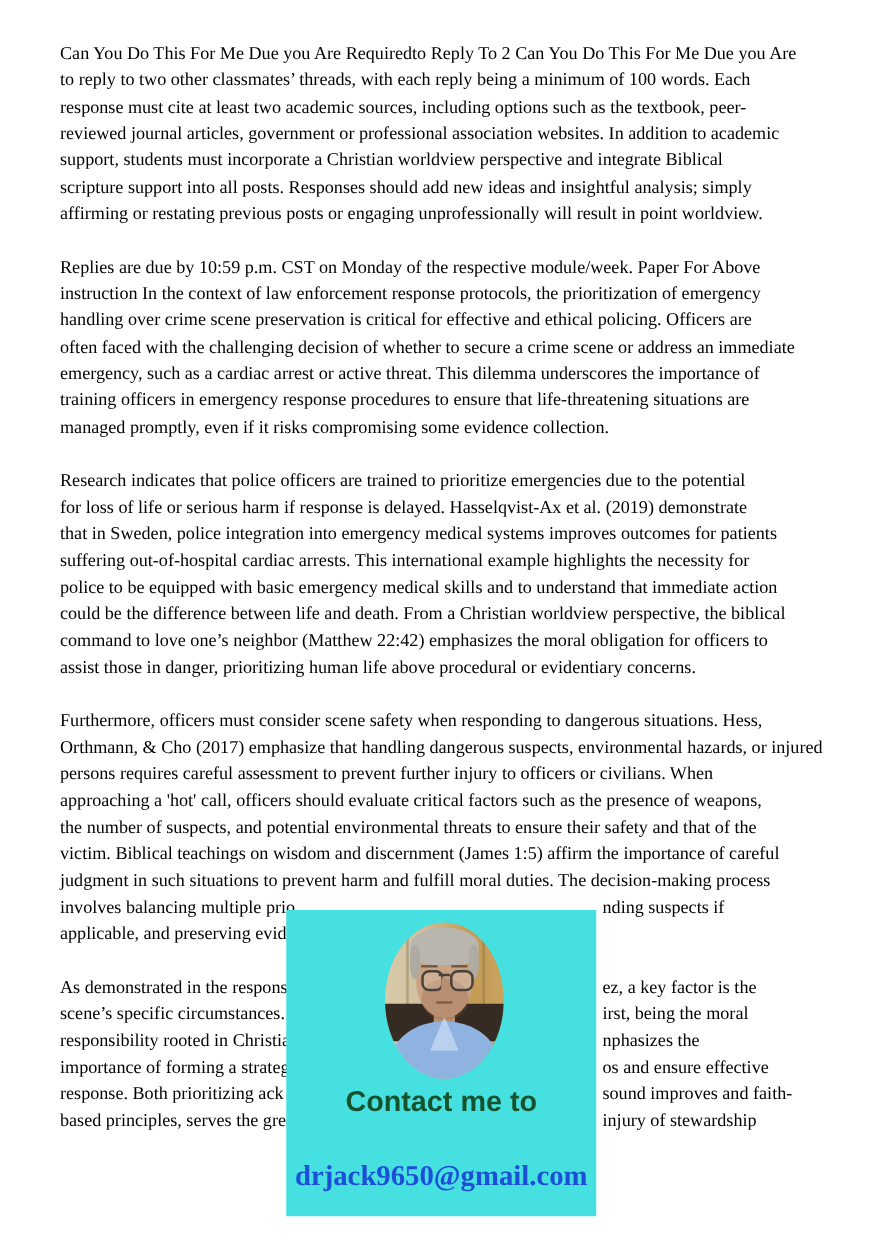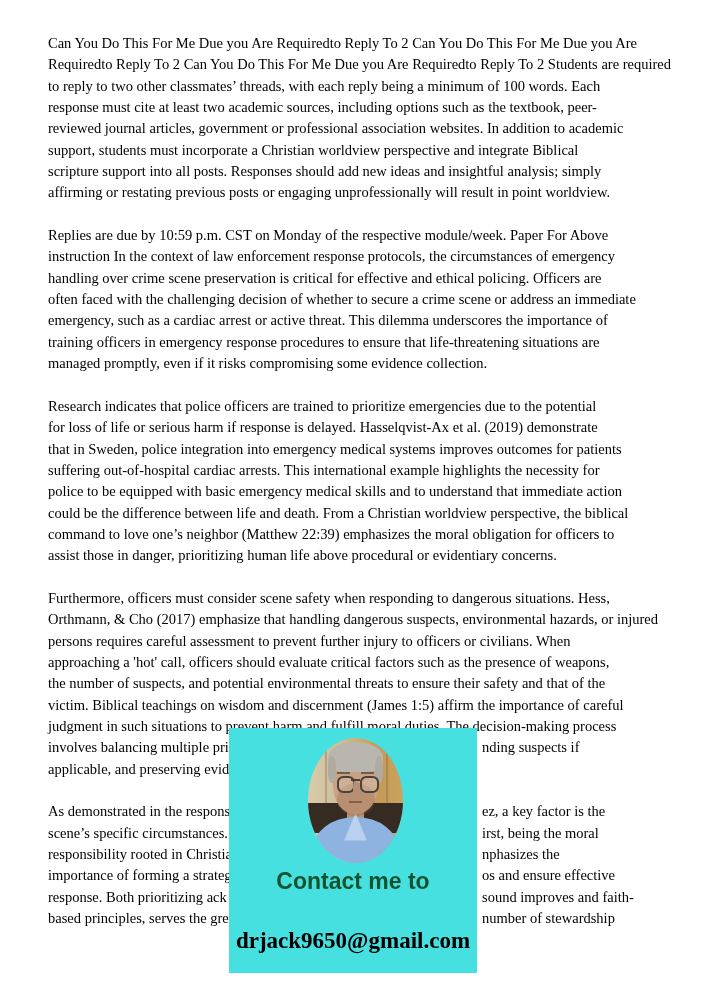--- a/index.html
+++ b/index.html
@@ -51,74 +51,73 @@
   .p-nose{top:34%;left:47.5%;width:5%;height:12%;background:#b98f72;border-radius:40%;}
   .p-mouth{top:50%;left:43%;width:14%;height:2px;background:#8a5d48;}
   .card-headline{
     position:absolute;top:139px;left:0;right:0;text-align:center;
     font-family:"Liberation Sans","DejaVu Sans",sans-serif;font-weight:700;
     font-size:23px;line-height:29px;color:#14532d;letter-spacing:0px;
   }
   .card-email{
     position:absolute;top:200px;left:0;right:0;text-align:center;
     font-family:"Liberation Serif","DejaVu Serif",serif;font-weight:700;
-    font-size:23px;color:#000000;
+    font-size:23px;color:#1d4ed8;
   }
 </style>
 </head>
 <body>
 
 <div class="doc-body">
     <div class="paragraph">
       <div class="line">Can You Do This For Me Due you Are Requiredto Reply To 2 Can You Do This For Me Due you Are</div>
-      <div class="line">Requiredto Reply To 2 Can You Do This For Me Due you Are Requiredto Reply To 2 Students are required</div>
       <div class="line">to reply to two other classmates’ threads, with each reply being a minimum of 100 words. Each</div>
       <div class="line">response must cite at least two academic sources, including options such as the textbook, peer-</div>
       <div class="line">reviewed journal articles, government or professional association websites. In addition to academic</div>
       <div class="line">support, students must incorporate a Christian worldview perspective and integrate Biblical</div>
       <div class="line">scripture support into all posts. Responses should add new ideas and insightful analysis; simply</div>
       <div class="line">affirming or restating previous posts or engaging unprofessionally will result in point worldview.</div>
     </div>
     <div class="paragraph">
       <div class="line">Replies are due by 10:59 p.m. CST on Monday of the respective module/week. Paper For Above</div>
-      <div class="line">instruction In the context of law enforcement response protocols, the circumstances of emergency</div>
+      <div class="line">instruction In the context of law enforcement response protocols, the prioritization of emergency</div>
       <div class="line">handling over crime scene preservation is critical for effective and ethical policing. Officers are</div>
       <div class="line">often faced with the challenging decision of whether to secure a crime scene or address an immediate</div>
       <div class="line">emergency, such as a cardiac arrest or active threat. This dilemma underscores the importance of</div>
       <div class="line">training officers in emergency response procedures to ensure that life-threatening situations are</div>
       <div class="line">managed promptly, even if it risks compromising some evidence collection.</div>
     </div>
     <div class="paragraph">
       <div class="line">Research indicates that police officers are trained to prioritize emergencies due to the potential</div>
       <div class="line">for loss of life or serious harm if response is delayed. Hasselqvist-Ax et al. (2019) demonstrate</div>
       <div class="line">that in Sweden, police integration into emergency medical systems improves outcomes for patients</div>
       <div class="line">suffering out-of-hospital cardiac arrests. This international example highlights the necessity for</div>
       <div class="line">police to be equipped with basic emergency medical skills and to understand that immediate action</div>
       <div class="line">could be the difference between life and death. From a Christian worldview perspective, the biblical</div>
-      <div class="line">command to love one’s neighbor (Matthew 22:39) emphasizes the moral obligation for officers to</div>
+      <div class="line">command to love one’s neighbor (Matthew 22:42) emphasizes the moral obligation for officers to</div>
       <div class="line">assist those in danger, prioritizing human life above procedural or evidentiary concerns.</div>
     </div>
     <div class="paragraph">
       <div class="line">Furthermore, officers must consider scene safety when responding to dangerous situations. Hess,</div>
       <div class="line">Orthmann, &amp; Cho (2017) emphasize that handling dangerous suspects, environmental hazards, or injured</div>
       <div class="line">persons requires careful assessment to prevent further injury to officers or civilians. When</div>
       <div class="line">approaching a 'hot' call, officers should evaluate critical factors such as the presence of weapons,</div>
       <div class="line">the number of suspects, and potential environmental threats to ensure their safety and that of the</div>
       <div class="line">victim. Biblical teachings on wisdom and discernment (James 1:5) affirm the importance of careful</div>
       <div class="line">judgment in such situations to prevent harm and fulfill moral duties. The decision-making process</div>
       <div class="line"><span class="frag-left">involves balancing multiple prio</span><span class="frag-right">nding suspects if</span></div>
       <div class="line"><span class="frag-left">applicable, and preserving evide</span><span class="frag-right"></span></div>
     </div>
     <div class="paragraph">
       <div class="line"><span class="frag-left">As demonstrated in the respons</span><span class="frag-right">ez, a key factor is the</span></div>
       <div class="line"><span class="frag-left">scene’s specific circumstances.</span><span class="frag-right">irst, being the moral</span></div>
       <div class="line"><span class="frag-left">responsibility rooted in Christia</span><span class="frag-right">nphasizes the</span></div>
       <div class="line"><span class="frag-left">importance of forming a strateg</span><span class="frag-right">os and ensure effective</span></div>
       <div class="line"><span class="frag-left">response. Both prioritizing ack</span><span class="frag-right">sound improves and faith-</span></div>
-      <div class="line"><span class="frag-left">based principles, serves the grea</span><span class="frag-right">number of stewardship</span></div>
+      <div class="line"><span class="frag-left">based principles, serves the grea</span><span class="frag-right">injury of stewardship</span></div>
     </div>
   </div>
 
 <div class="promo-card">
   <div class="portrait">
     <div class="p-panel-line" style="left:18%"></div>
     <div class="p-panel-line" style="left:82%"></div>
     <div class="p-band"></div>
     <div class="p-neck"></div>
     <div class="p-shirt"></div>

